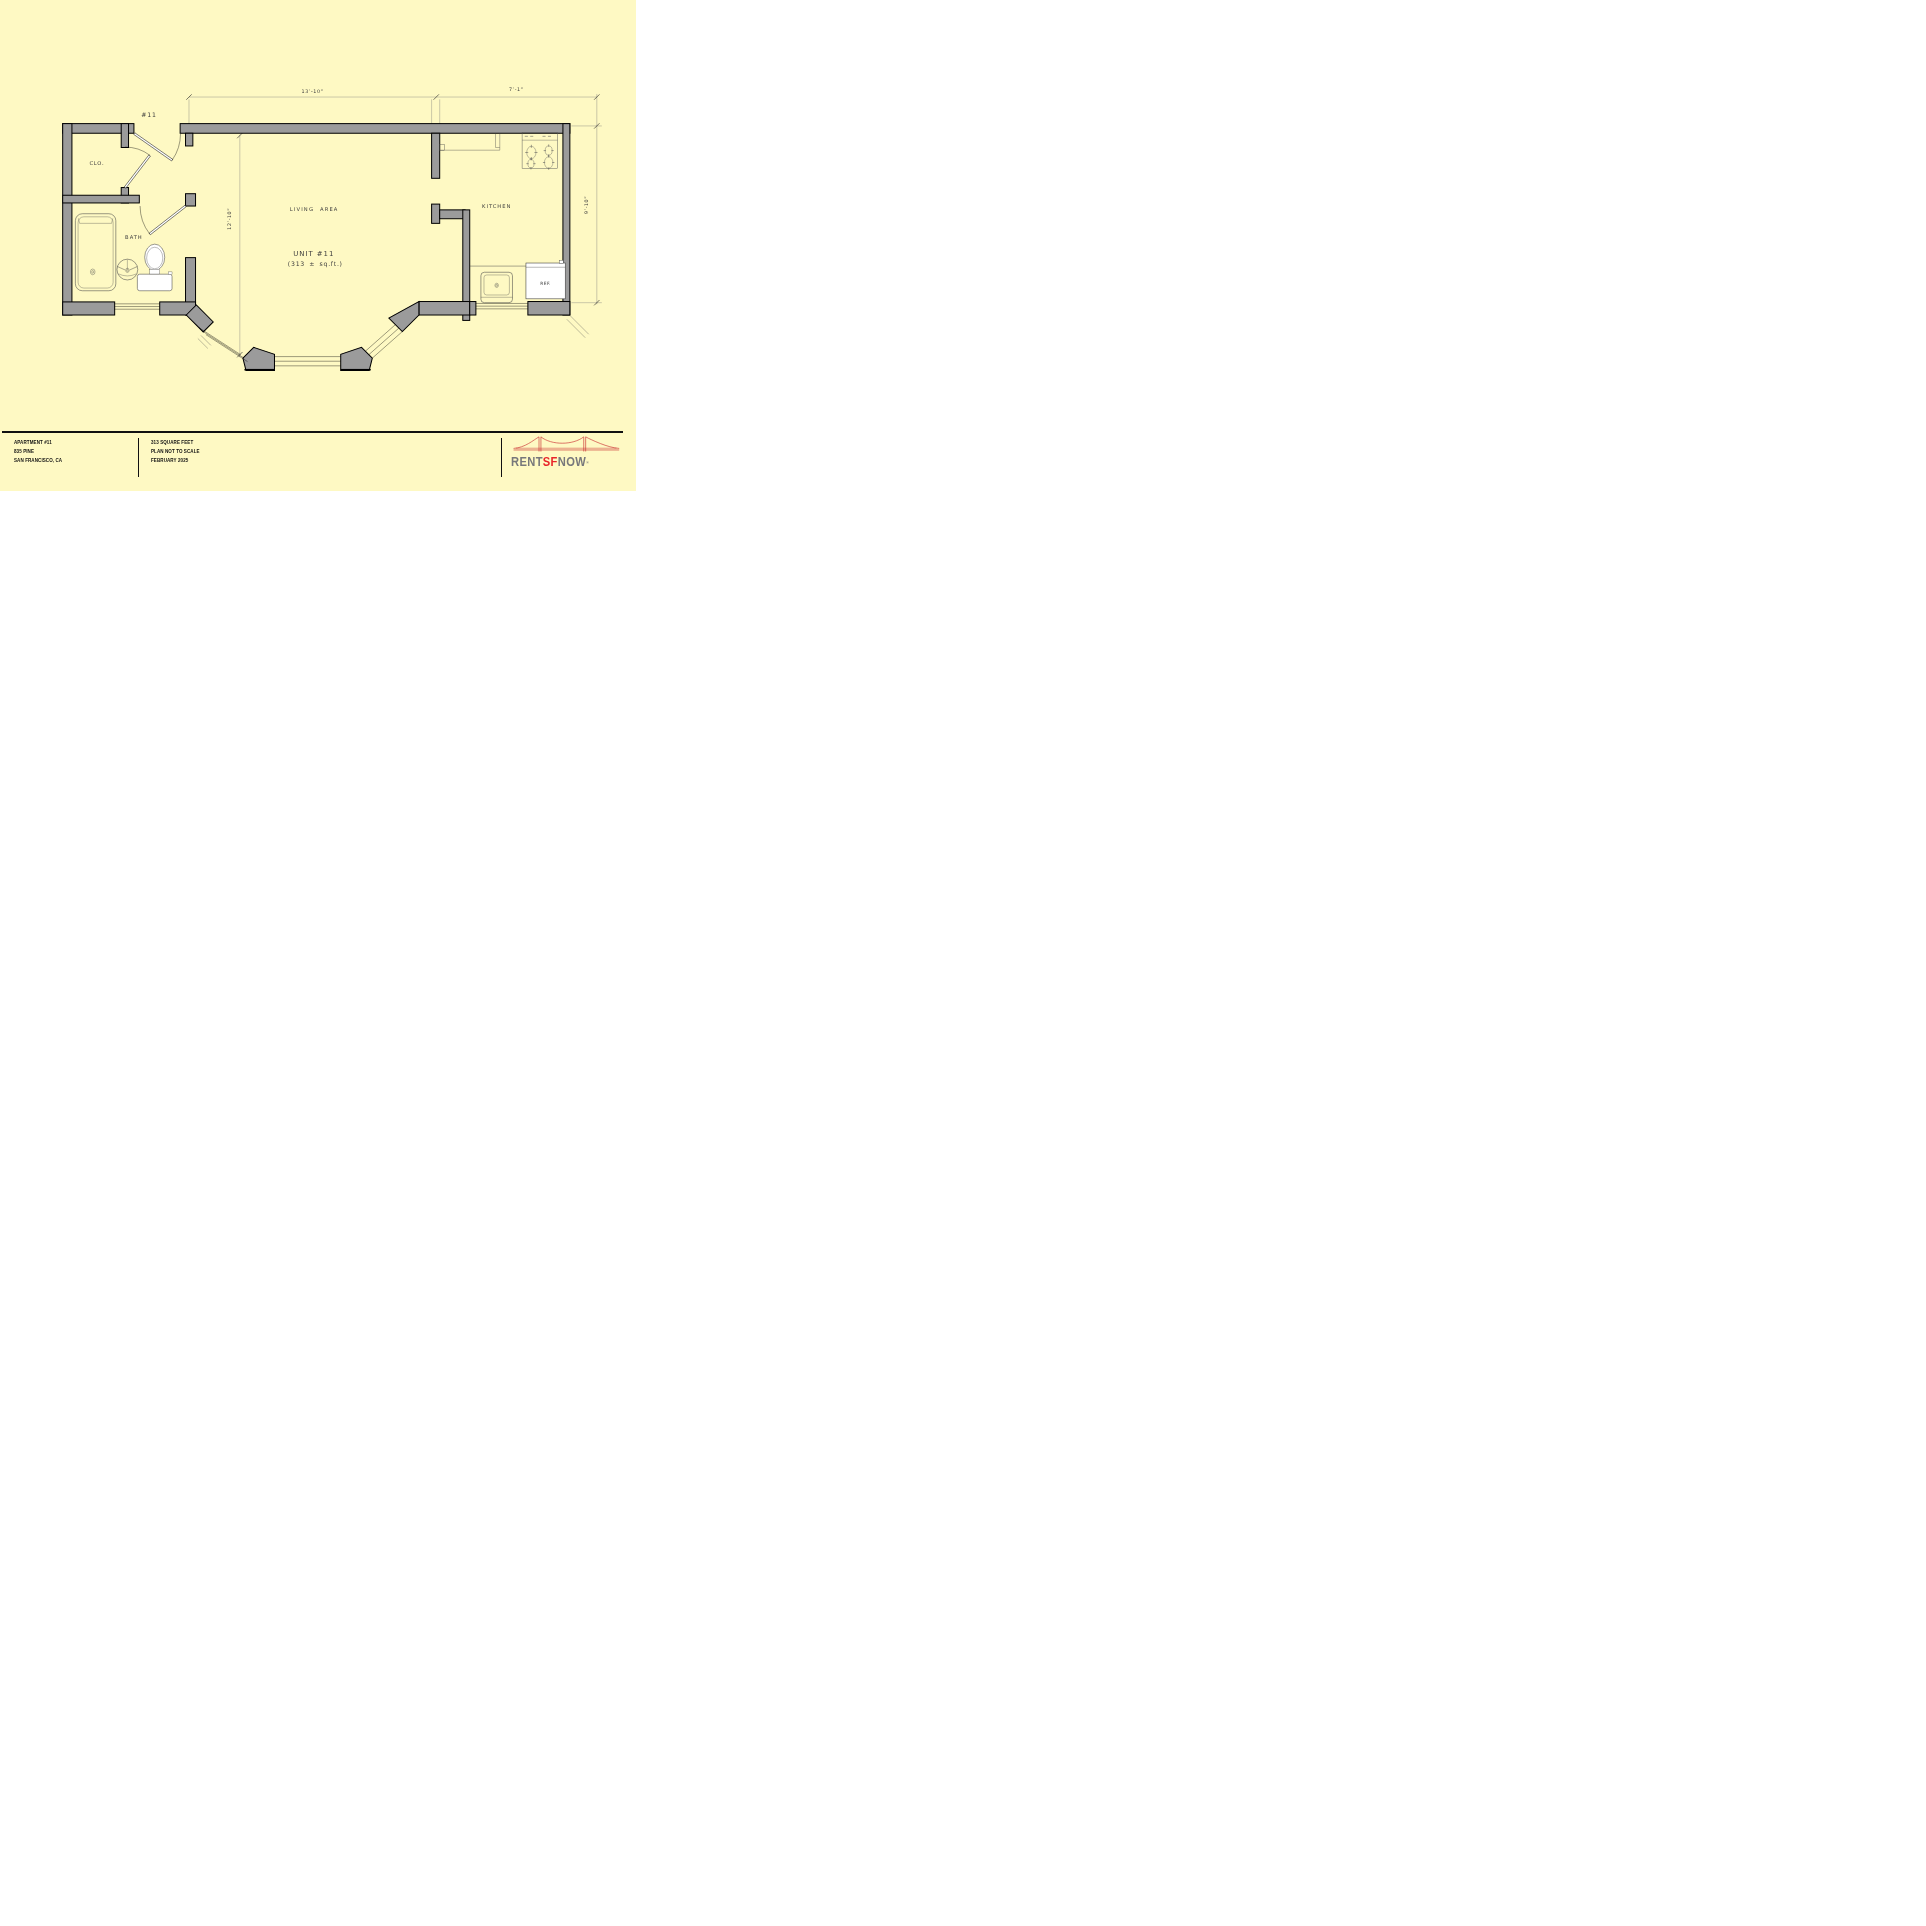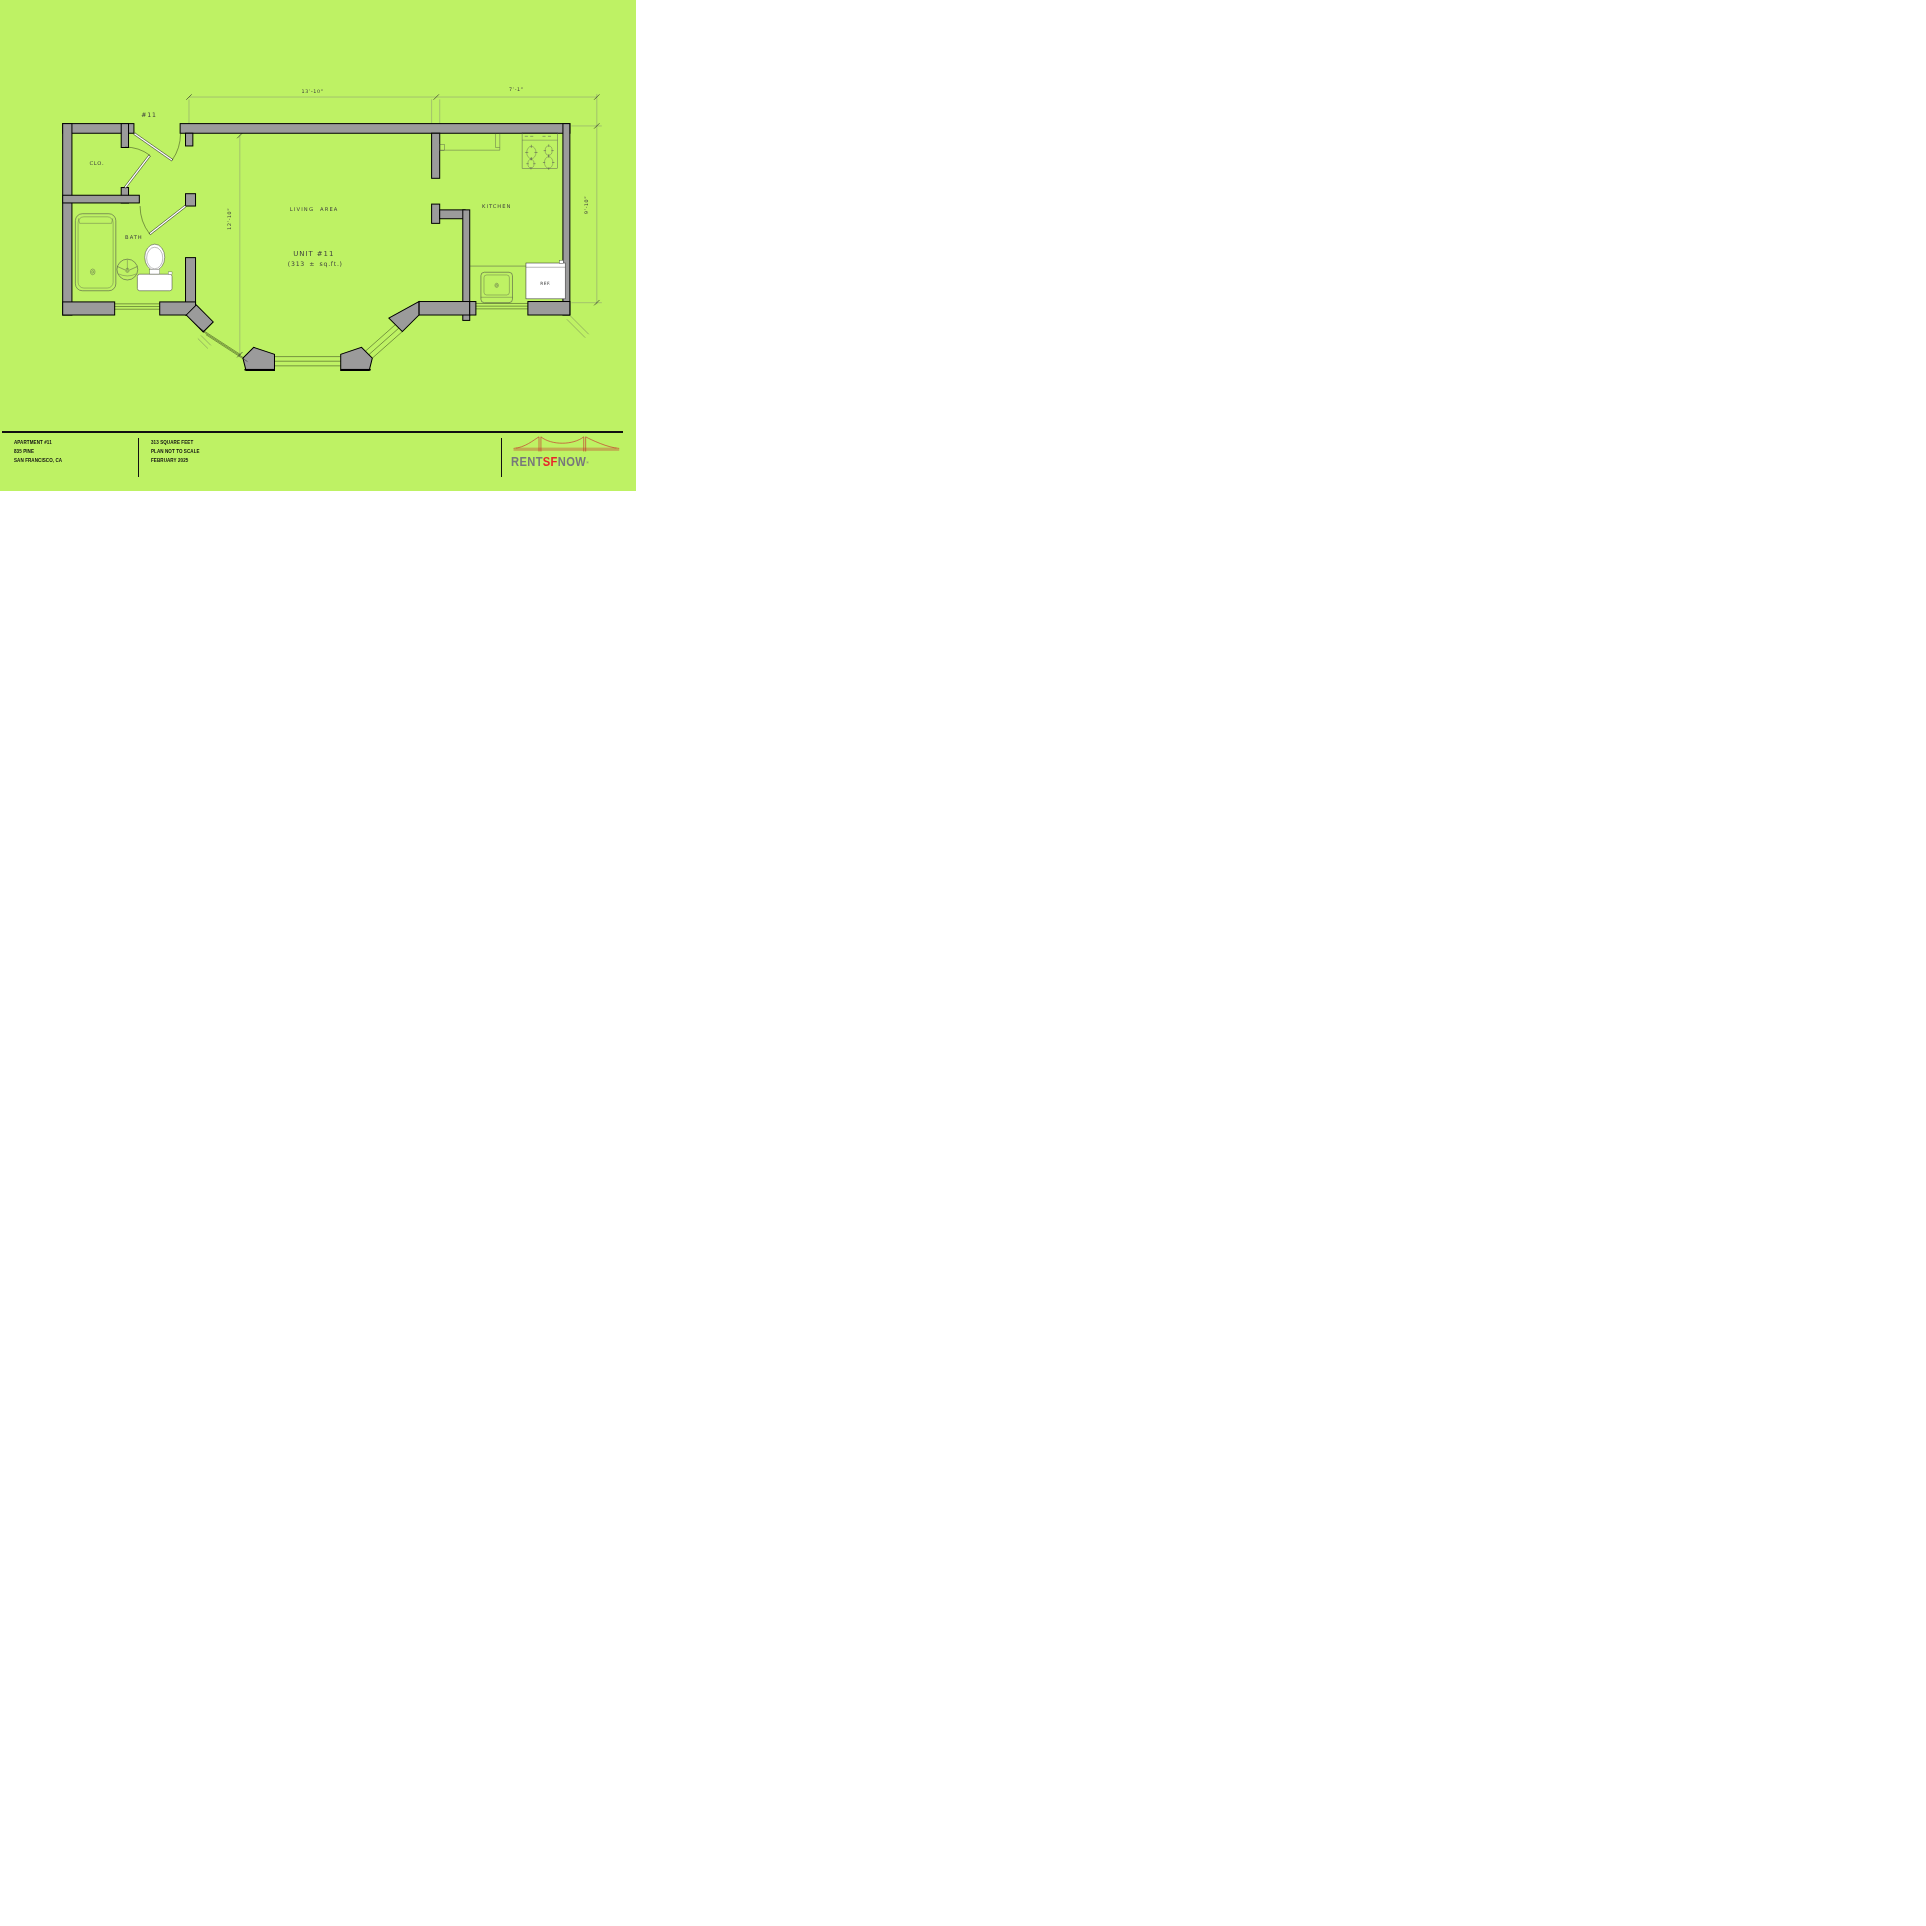--- a/index.html
+++ b/index.html
@@ -1,16 +1,16 @@
 <!DOCTYPE html>
 <html style="font-size:6.2px"><head>
 <meta charset="utf-8">
 <style>
   html,body{margin:0;padding:0;background:#fff;}
-  .canvas{position:relative;width:636px;height:491px;background:#bef264;overflow:hidden;
+  .canvas{position:relative;width:636px;height:491px;background:#fef9c3;overflow:hidden;
           font-family:"DejaVu Sans",sans-serif;}
   svg text{fill:#3c3c3c;}
   .cad{font-family:"DejaVu Sans",sans-serif;font-weight:400;}
   
   .footer-rule{position:absolute;left:2.3px;top:431px;width:621px;height:1.5px;background:#111;}
   .fcol{position:absolute;top:438px;color:#111;font-family:"Liberation Sans",sans-serif;
         font-weight:bold;font-size:5.4px;line-height:9.2px;letter-spacing:0.1px;white-space:nowrap;}
   .fcol span{display:inline-block;transform:scaleX(.84);transform-origin:left center;}
   .fcol div{height:9.2px;}
   .vdiv{position:absolute;width:0.6px;background:#111;}

